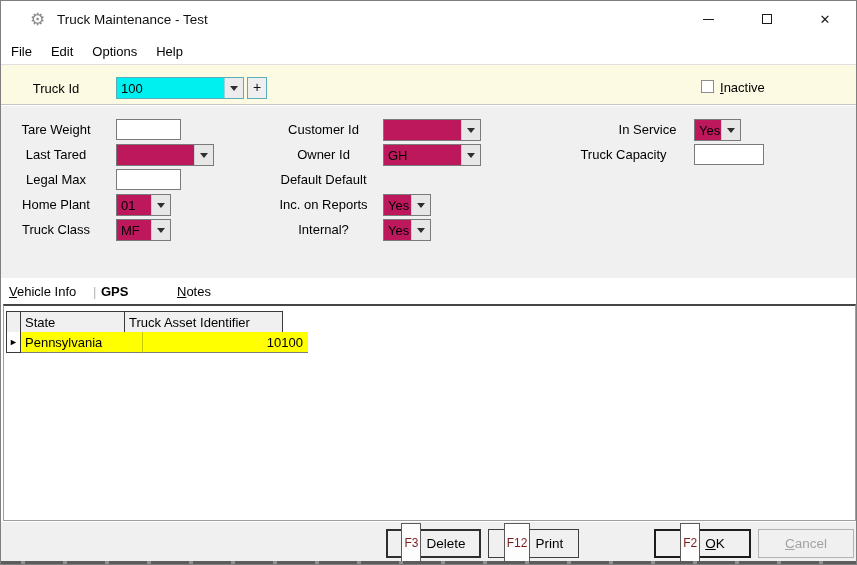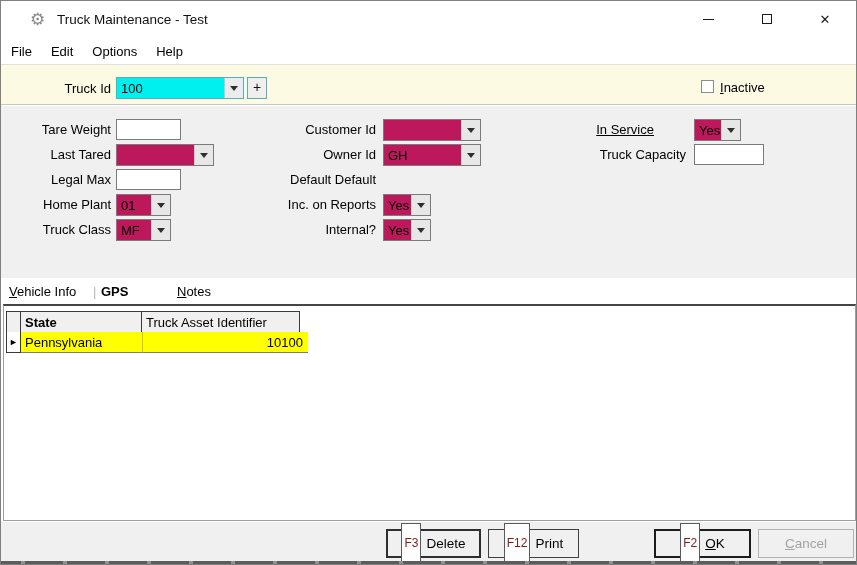--- a/index.html
+++ b/index.html
@@ -21,21 +21,21 @@
   .g-close { font-size:13px; line-height:13px; }
 
   
   .menubar { position:absolute; left:0; top:38px; right:0; height:26px; background:#fff;
              display:flex; gap:19px; padding:5px 0 0 10px; border-bottom:1px solid #e0e0e0; }
   .menu-item { font-size:13px; color:#000; }
 
   
   .band { position:absolute; left:0; top:64px; right:0; height:40px; background:#fcfae2;
           border-bottom:1px solid #c6c6c6; }
-  .lbl { position:absolute; font-size:13px; color:#000; text-align:right; white-space:nowrap; }
+  .lbl { position:absolute; font-size:13px; color:#000; text-align:center; white-space:nowrap; }
 
   .combo { position:absolute; height:22px; background:#be185d; border:1px solid #7a7a7a;
            display:flex; overflow:hidden; }
   .cfield { flex:1; font-size:13px; padding:3px 0 0 4px; color:#000; white-space:nowrap; overflow:hidden; }
   .carrow { width:19px; background:#e7e7e7; border-left:1px solid #cscsc;
             border-left:1px solid #cfcfcf; display:flex; align-items:center; justify-content:center; }
   .carrow i { width:0; height:0; border-left:4px solid transparent; border-right:4px solid transparent;
               border-top:5px solid #2e2e2e; }
 
   .combo.truckid { border-color:#5aaebc; }
@@ -65,21 +65,21 @@
   .tab-sep { position:absolute; color:#b5b5b5; font-size:13px; }
 
   
   .grid-panel { position:absolute; left:2px; top:303px; width:853px; height:217px; background:#fff;
                 border-top:2px solid #454545; border-left:1px solid #9e9e9e;
                 border-right:1px solid #9e9e9e; border-bottom:1px solid #9e9e9e; }
   .gh-row { position:absolute; left:2px; top:5px; display:flex; }
   .gh-cell { background:#f0f0f0; border:1px solid #3a3a3a; height:22px; font-size:13px;
              color:#000; padding:3px 0 0 4px; }
   .gh-selector { width:15px; }
-  .gh-state { width:122px; margin-left:-1px;font-weight:bold; }
+  .gh-state { width:105px; margin-left:-1px; }
   .gh-id { width:159px; margin-left:-1px; }
   .gd-row { position:absolute; left:2px; top:26px; display:flex; height:21px; }
   .gd-selector { width:15px; border:1px solid #3a3a3a; border-top:none; background:#fff;
                  display:flex; align-items:center; justify-content:center; font-size:9px; color:#000; }
   .gd-state { width:122px; background:#ffff00; border-bottom:1px solid #7d7d7d;
               border-right:1px solid #c9c900; font-size:13px; padding:3px 8px 0 4px; color:#000; }
   .gd-id { width:165px; background:#ffff00; border-bottom:1px solid #7d7d7d;
            font-size:13px; padding:3px 5px 0 0; text-align:right; color:#000; }
 
   
@@ -194,21 +194,21 @@
     </div>
 
     <div class="lbl" style="left:270px;top:116px;width:105px;">Internal?</div>
     <div class="combo" style="left:382px;top:113px;width:48px;">
       <span class="cfield">Yes</span>
       <span class="carrow">
           <i></i>
         </span>
     </div>
 
-    <div class="lbl" style="left:528px;top:16px;width:125px;text-decoration:underline;">In Service</div>
+    <div class="lbl" style="left:584px;top:16px;width:125px;">In Service</div>
     <div class="combo" style="left:693px;top:13px;width:47px;">
       <span class="cfield">Yes</span>
       <span class="carrow">
           <i></i>
         </span>
     </div>
 
     <div class="lbl" style="left:560px;top:41px;width:125px;">Truck Capacity</div>
     <input class="tbox" style="left: 693px; top: 38px; width: 70px;" value="">
   </div>

